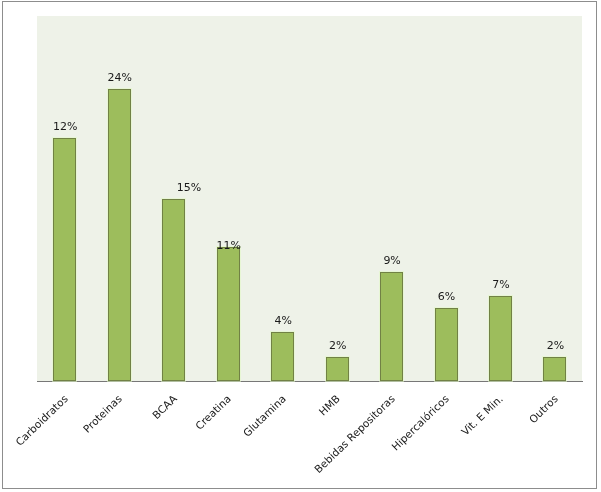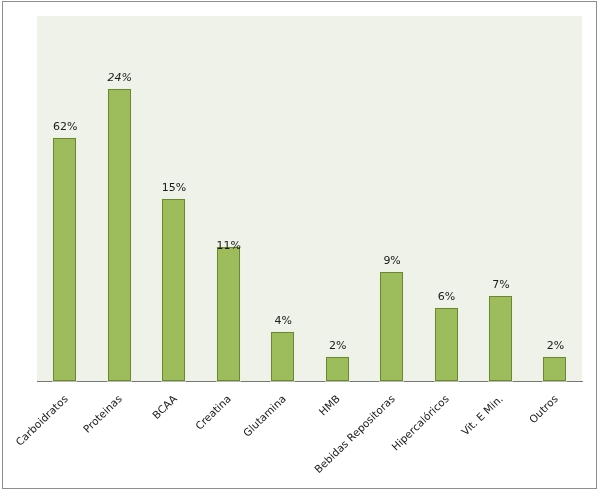--- a/index.html
+++ b/index.html
@@ -59,23 +59,23 @@
     <div class="bar" style="left: 213.58px; top: 245.167px; width: 23px; height: 133.833px;"></div>
     <div class="bar" style="left: 268.06px; top: 330.333px; width: 23px; height: 48.6667px;"></div>
     <div class="bar" style="left: 322.54px; top: 354.667px; width: 23px; height: 24.3333px;"></div>
     <div class="bar" style="left: 377.02px; top: 269.5px; width: 23px; height: 109.5px;"></div>
     <div class="bar" style="left: 431.5px; top: 306px; width: 23px; height: 73px;"></div>
     <div class="bar" style="left: 485.98px; top: 293.833px; width: 23px; height: 85.1667px;"></div>
     <div class="bar" style="left: 540.46px; top: 354.667px; width: 23px; height: 24.3333px;"></div>
   </div>
 
   <div id="labels">
-    <div class="dlabel" style="left: 22.24px; top: 118.667px;">62%</div>
-    <div class="dlabel" style="left: 76.72px; top: 70px; font-style: italic;">24%</div>
-    <div class="dlabel" style="left: 131px; top: 179.5px;">15%</div>
+    <div class="dlabel" style="left: 22.24px; top: 118.667px;">12%</div>
+    <div class="dlabel" style="left: 76.72px; top: 70px;">24%</div>
+    <div class="dlabel" style="left: 146px; top: 179.5px;">15%</div>
     <div class="dlabel" style="left: 185.68px; top: 238px;">11%</div>
     <div class="dlabel" style="left: 240.16px; top: 313.333px;">4%</div>
     <div class="dlabel" style="left: 294.64px; top: 337.667px;">2%</div>
     <div class="dlabel" style="left: 349.12px; top: 252.5px;">9%</div>
     <div class="dlabel" style="left: 403.6px; top: 289px;">6%</div>
     <div class="dlabel" style="left: 458.08px; top: 276.833px;">7%</div>
     <div class="dlabel" style="left: 512.56px; top: 337.667px;">2%</div>
   </div>
 
   <div id="cats">

